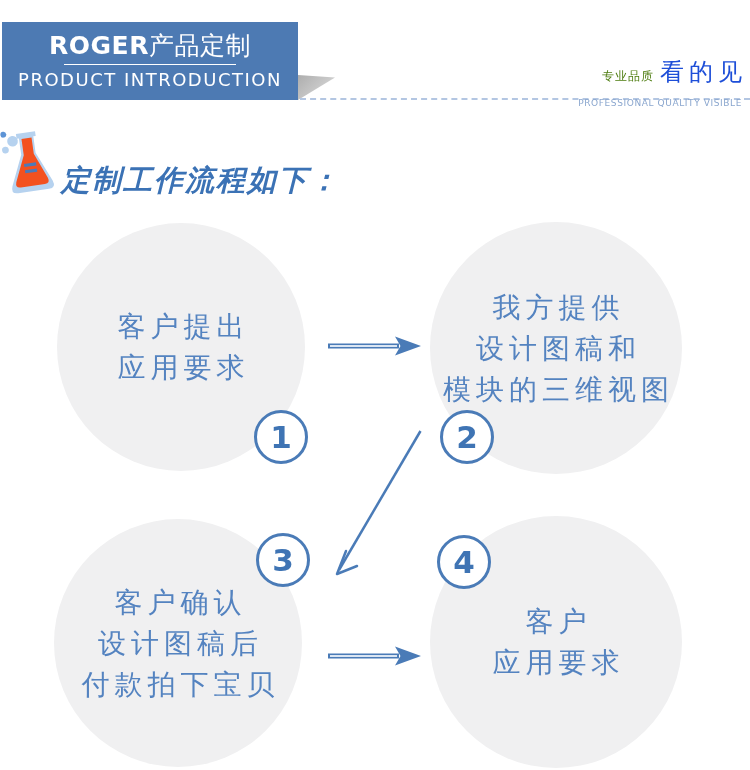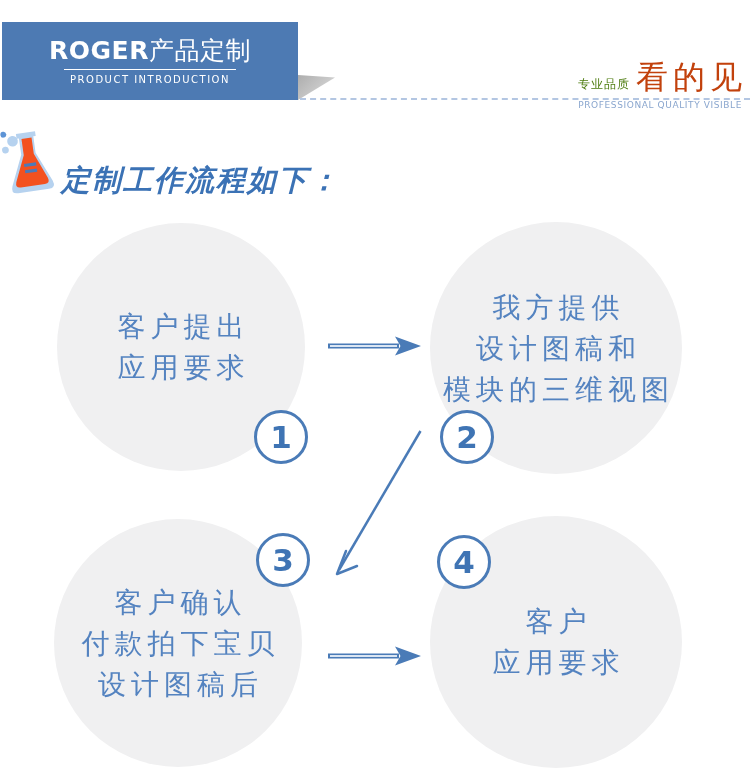--- a/index.html
+++ b/index.html
@@ -13,39 +13,39 @@
   
   .banner {
     position:absolute; left:2px; top:22px; width:296px; height:78px;
     background:#4d7ab3; color:#ffffff;
     display:flex; flex-direction:column; align-items:center; justify-content:center;
   }
   .banner-title { font-size:25px; letter-spacing:0.5px; line-height:26px; }
   .banner-title .brand { font-weight:700; }
   .banner-title .title-cn { font-weight:500; }
   .banner-underline { width:172px; height:1px; background:#ffffff; margin:5px 0 4px 0; }
-  .banner-sub { font-size:10px; letter-spacing:1.5px; font-weight:400; }
+  .banner-sub { font-size:18px; letter-spacing:1.5px; font-weight:400; }
 
   .fold {
     position:absolute; left:298px; top:75px; width:37px; height:25px;
     background:linear-gradient(135deg,#adadad 0%,#d8d8d8 85%);
     clip-path:polygon(0 0, 100% 10%, 0 100%);
   }
   .dashed-divider {
     position:absolute; left:300px; top:98px; width:450px; height:0;
     border-top:2px dashed #b3c6e2;
   }
 
   
   .tagline { position:absolute; right:8px; top:56px; text-align:right; }
   .tagline-row { display:flex; align-items:baseline; justify-content:flex-end; }
   .tag-small { font-size:12px; color:#4d7c0f; letter-spacing:1px; margin-right:6px; }
-  .tag-large { font-family:"DejaVu Serif","Liberation Serif",serif; font-size:32px;
-               font-weight:400; color:#c2410c; letter-spacing:5px; margin-right:-5px; }
-  .tag-sub { font-size:9px; color:#8aa6ce; letter-spacing:0.6px; margin-top:0; }
+  .tag-large { font-family:"DejaVu Serif","Liberation Serif",serif; font-size:24px;
+               font-weight:400; color:#1d4ed8; letter-spacing:5px; margin-right:-5px; }
+  .tag-sub { font-size:9px; color:#8aa6ce; letter-spacing:0.6px; margin-top:10px; }
 
   
   .flask-wrap { position:absolute; left:4px; top:124px; width:58px; height:78px;
                 transform:rotate(-8deg); transform-origin:50% 80%; }
   .section-title {
     position:absolute; left:61px; top:161px; font-size:29px; font-weight:700;
     color:#3b72b5; letter-spacing:2px;font-style:italic;
   }
 
   
@@ -114,22 +114,22 @@
     <span>客户提出</span>
     <span>应用要求</span>
   </div>
   <div class="circle c2">
     <span>我方提供</span>
     <span>设计图稿和</span>
     <span>模块的三维视图</span>
   </div>
   <div class="circle c3">
     <span>客户确认</span>
+    <span>设计图稿后</span>
     <span>付款拍下宝贝</span>
-    <span>设计图稿后</span>
   </div>
   <div class="circle c4">
     <span>客户</span>
     <span>应用要求</span>
   </div>
 
   <div class="badge b1">1</div>
   <div class="badge b2">2</div>
   <div class="badge b3">3</div>
   <div class="badge b4">4</div>

